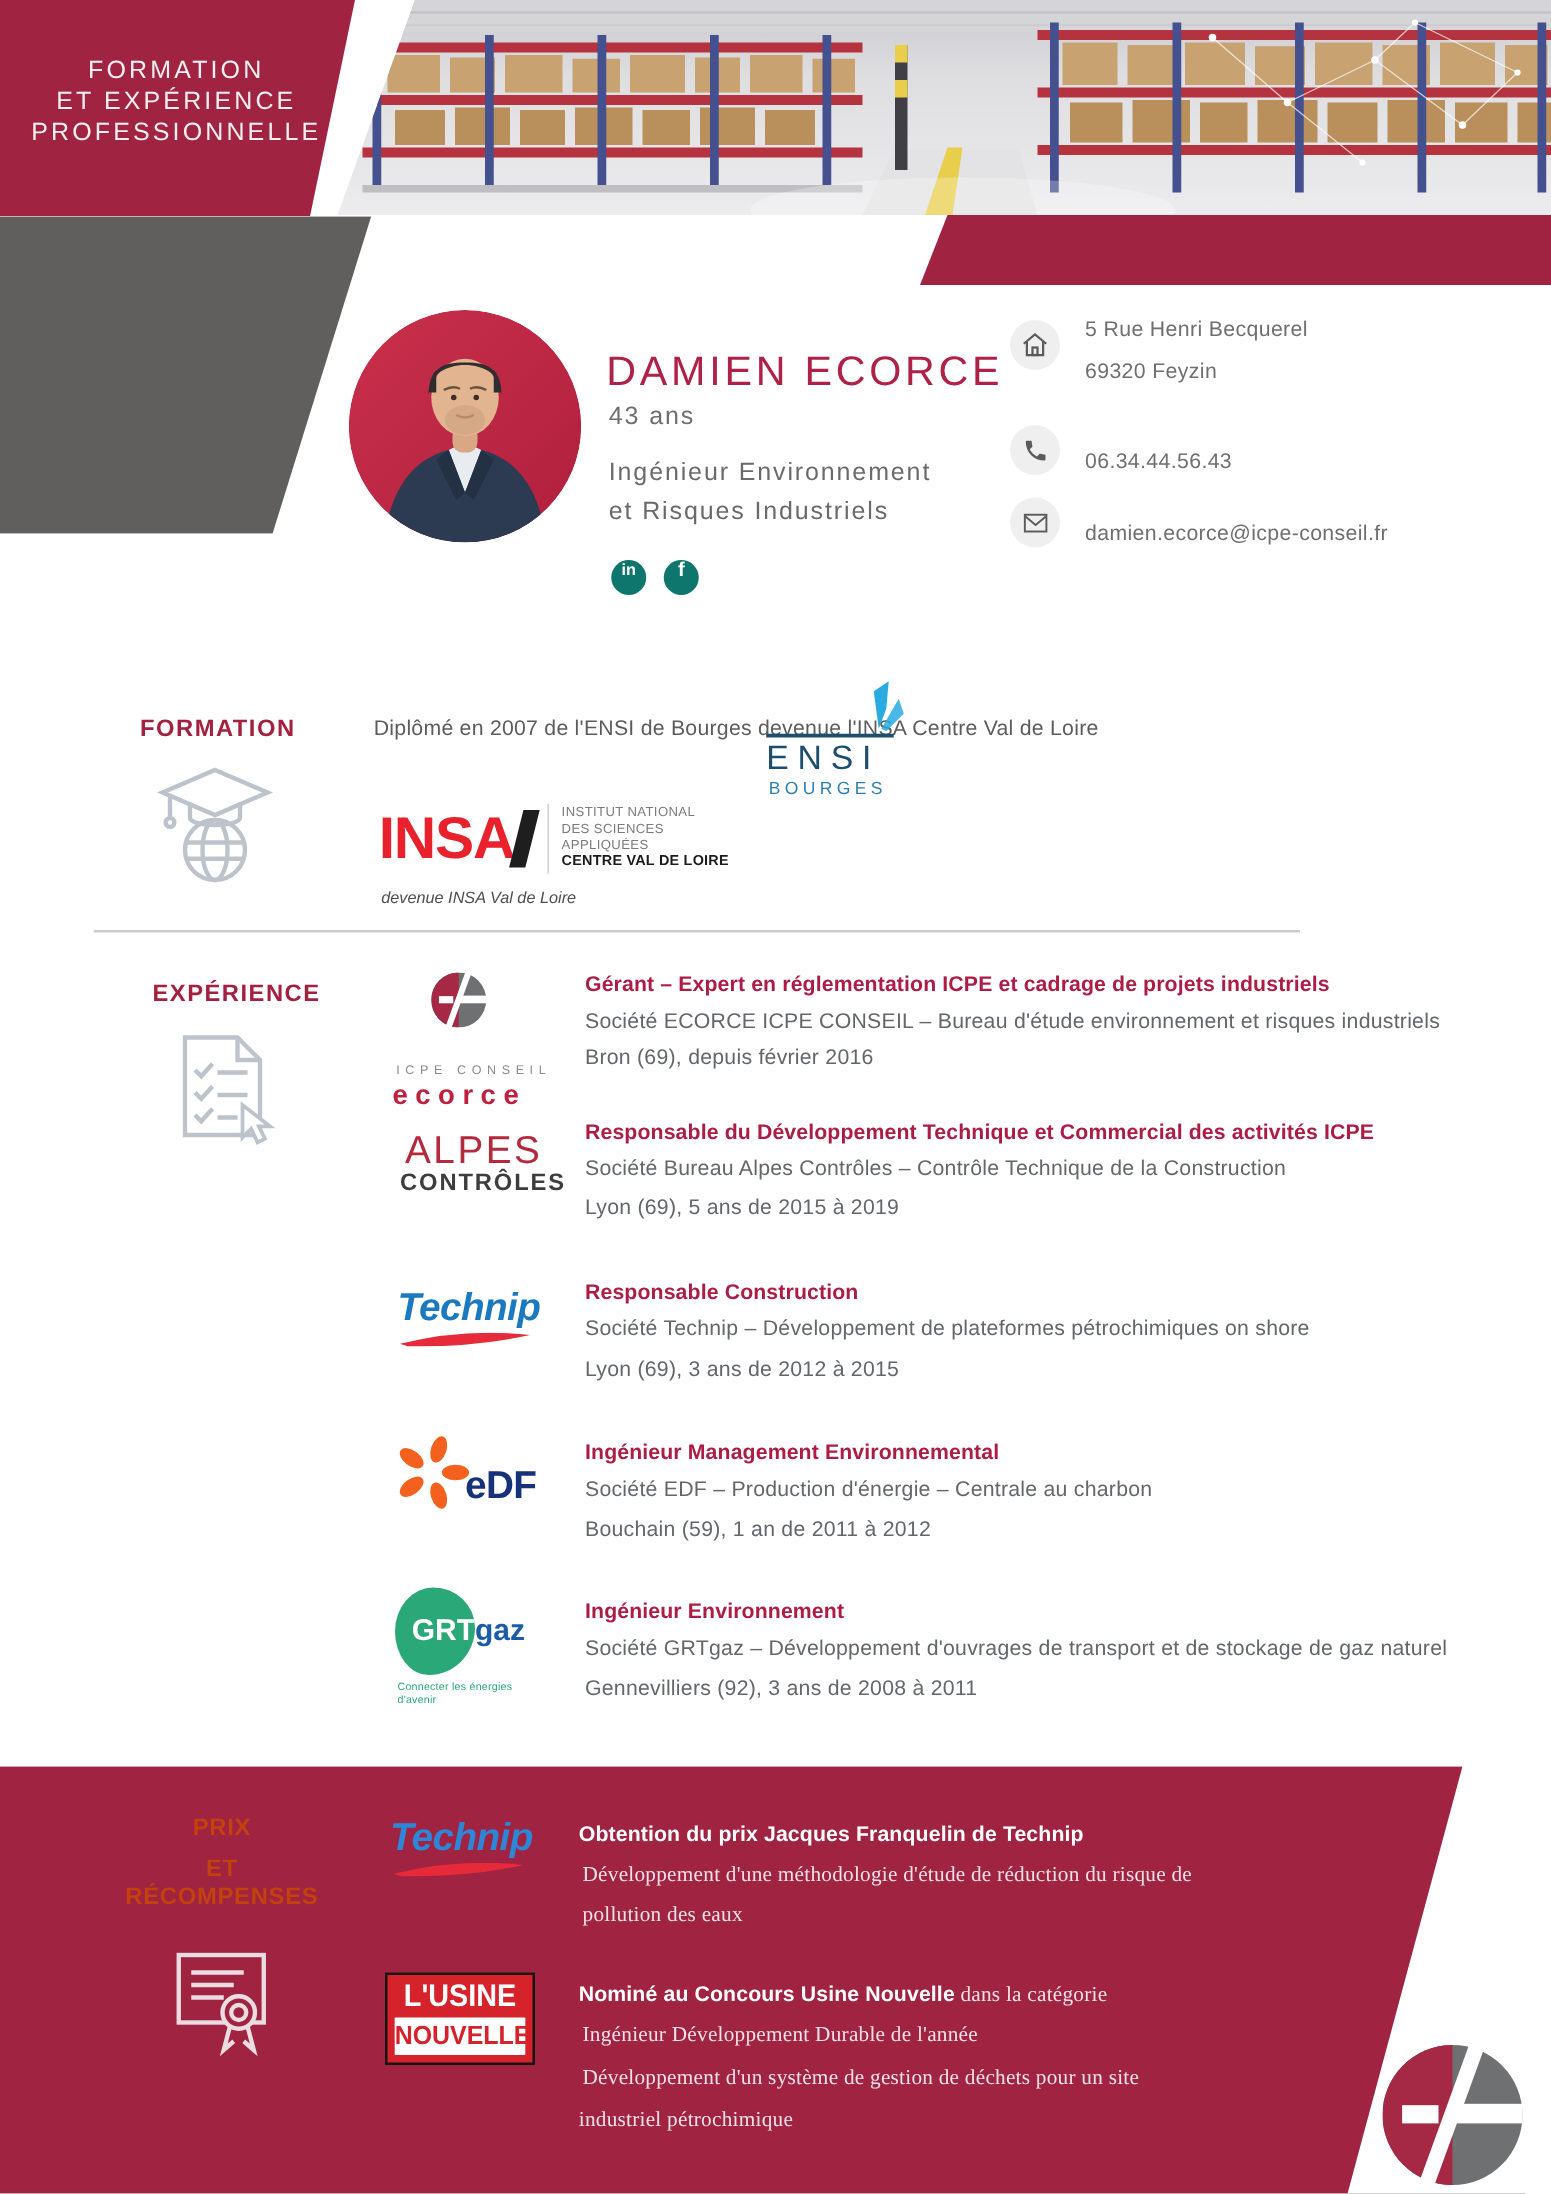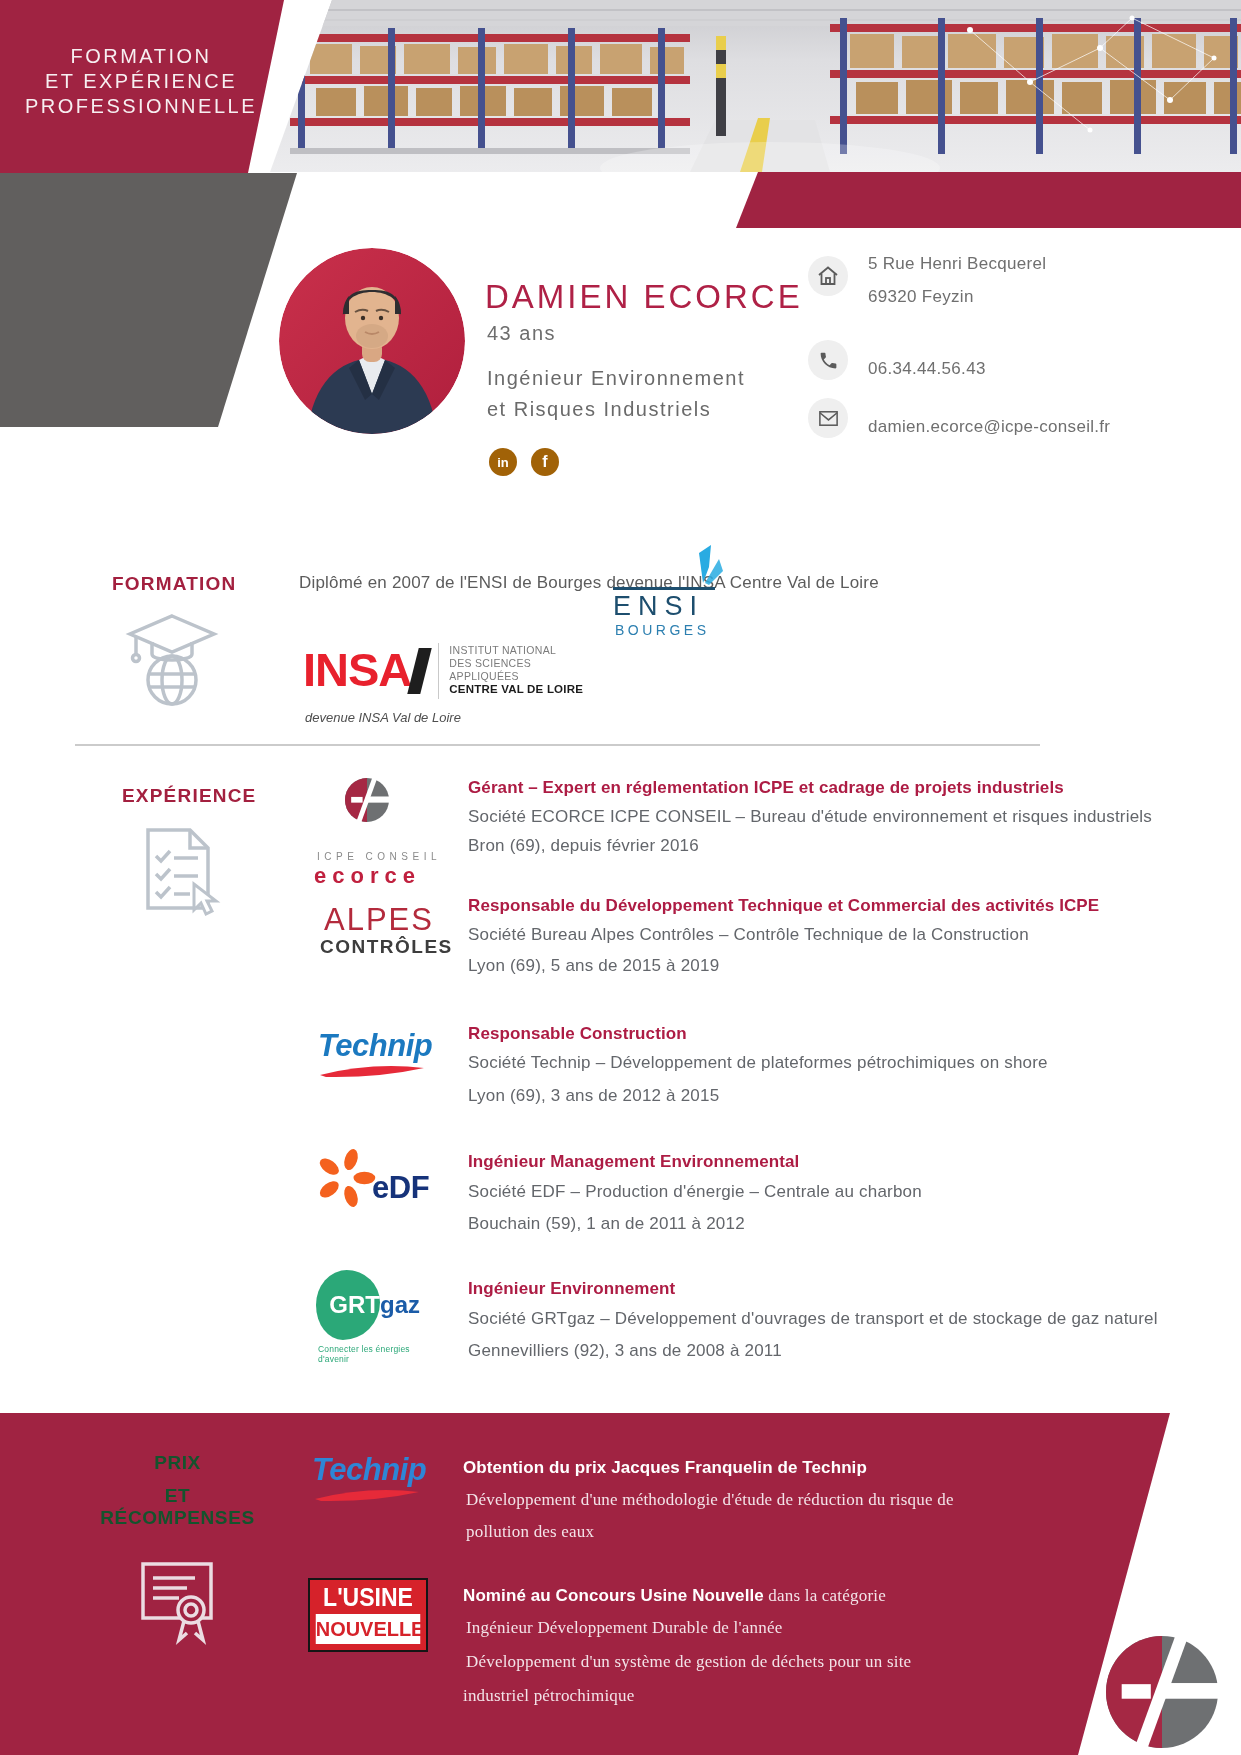--- a/index.html
+++ b/index.html
@@ -15,22 +15,22 @@
            clip-path:polygon(0 0,100% 0,calc(100% - 79px) 100%,0 100%);}
   .hd-photo{left:270px;top:0;width:971px;height:172px;
             clip-path:polygon(62px 0,100% 0,100% 100%,0 100%);}
   .hd-band{left:700px;top:172px;width:541px;height:56px;background:#A02342;
            clip-path:polygon(58px 0,100% 0,100% 100%,36px 100%);}
   
   .avatar{left:279px;top:248px;width:186px;height:186px;border-radius:50%;overflow:hidden;}
   .name{left:485px;top:258px;font-size:33px;letter-spacing:3px;color:#AF2146;font-weight:400;margin-top:20px;}
   .age{left:487px;top:322px;font-size:20px;color:#6E6E6E;letter-spacing:1.5px;}
   .role{font-size:20px;color:#6A6A6A;letter-spacing:1.5px;}
-  .soc{width:28px;height:28px;border-radius:50%;background:#a16207;color:#fff;
-       display:flex;align-items:center;justify-content:center;font-weight:bold;}
+  .soc{width:28px;height:28px;border-radius:50%;background:#0f766e;color:#fff;
+       display:flex;align-items:flex-start;justify-content:center;font-weight:bold;}
   
   .cicon{width:40px;height:40px;border-radius:50%;background:#EFEFEF;
          display:flex;align-items:center;justify-content:center;}
   .ctext{font-size:17px;color:#6F6F6F;letter-spacing:.3px;line-height:33px;}
   
   .sec-head{font-size:19px;font-weight:bold;color:#A3203F;letter-spacing:1.2px;}
   .intro{font-size:17px;color:#5C5C5C;letter-spacing:.2px;}
   .divider{left:75px;top:744px;width:965px;height:2px;background:#CBCBCB;}
   .etitle{font-size:17px;font-weight:bold;color:#AD1C44;letter-spacing:.1px;}
   .eline{font-size:17px;color:#63666B;letter-spacing:.2px;}
@@ -49,21 +49,21 @@
   .technip-word{font-size:31px;font-weight:bold;font-style:italic;color:#1B79C0;letter-spacing:-.5px;}
   .edf-word{font-size:31px;font-weight:bold;color:#16337A;letter-spacing:-.5px;}
   .grt-blob{width:64px;height:70px;background:#2BA878;border-radius:48% 52% 58% 42%/50% 46% 54% 50%;
             display:flex;align-items:center;justify-content:flex-end;}
   .grt-word{font-size:24px;font-weight:bold;color:#fff;letter-spacing:0;}
   .gaz-word{font-size:24px;font-weight:bold;color:#1B5CA8;}
   .grt-tag{font-size:8.5px;color:#2BA878;letter-spacing:.2px;}
   
   .awards-bg{left:0;top:1413px;width:1241px;height:342px;background:#A02342;
              clip-path:polygon(0 0,1170px 0,1078px 100%,0 100%);}
-  .aw-head{color:#14532d;font-size:19px;font-weight:bold;letter-spacing:.6px;text-align:center;}
+  .aw-head{color:#c2410c;font-size:19px;font-weight:bold;letter-spacing:.6px;text-align:center;}
   .aw-title{font-size:17px;font-weight:bold;color:#FFFFFF;letter-spacing:.1px;}
   .aw-line{font-size:17px;color:#F3E3E8;letter-spacing:.2px;font-family:Liberation Serif, serif;}
   .usine{width:120px;height:74px;background:#D6222A;border:2px solid #151515;box-sizing:border-box;}
   .usine-top{color:#fff;font-weight:bold;font-size:25px;text-align:center;line-height:34px;transform:scaleX(.92);}
   .usine-bot{margin:0 3px;background:#fff;color:#D6222A;font-weight:bold;font-size:21px;
              text-align:center;line-height:30px;transform:scaleX(.95);}
 </style>
 </head>
 <body>
 

